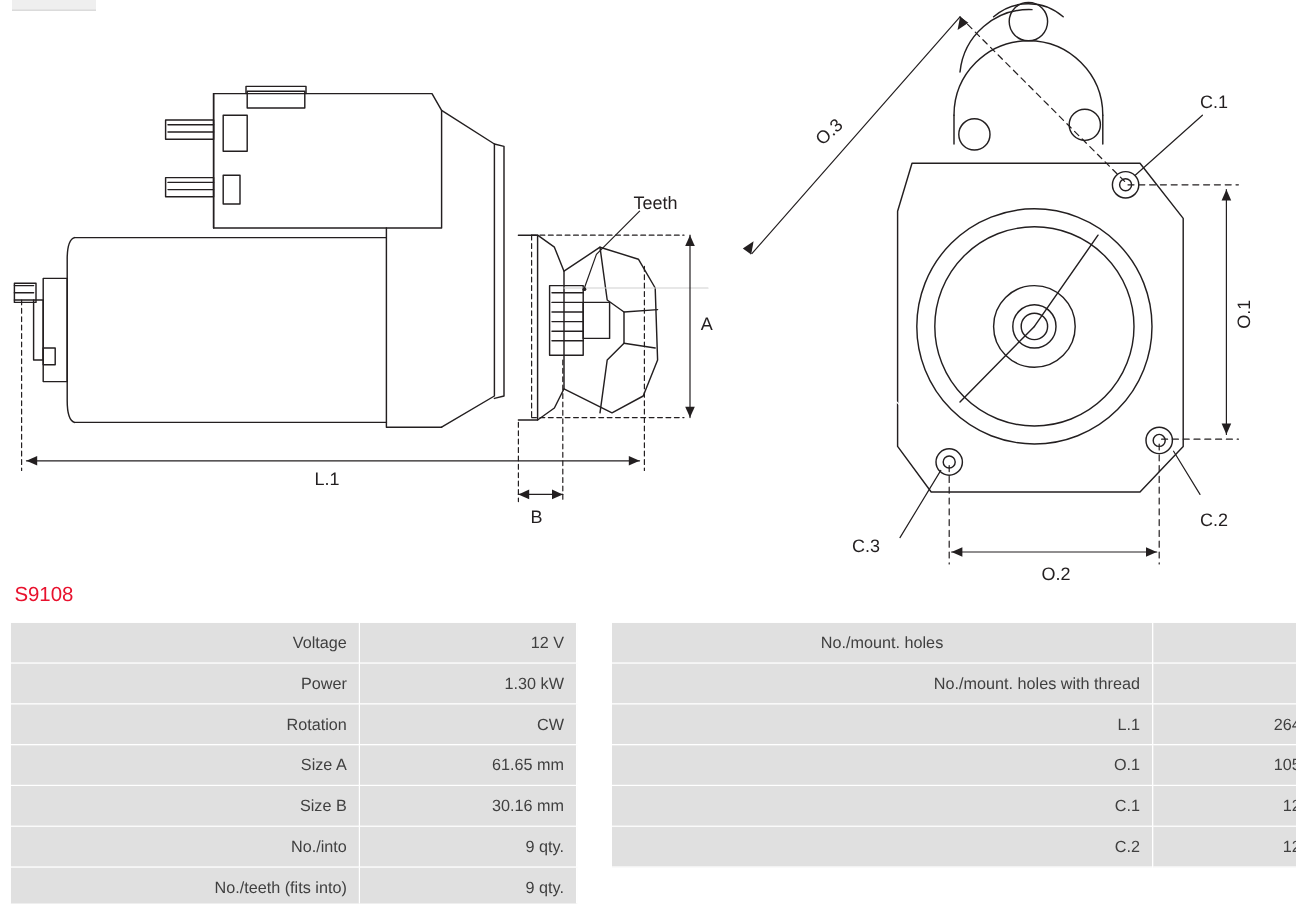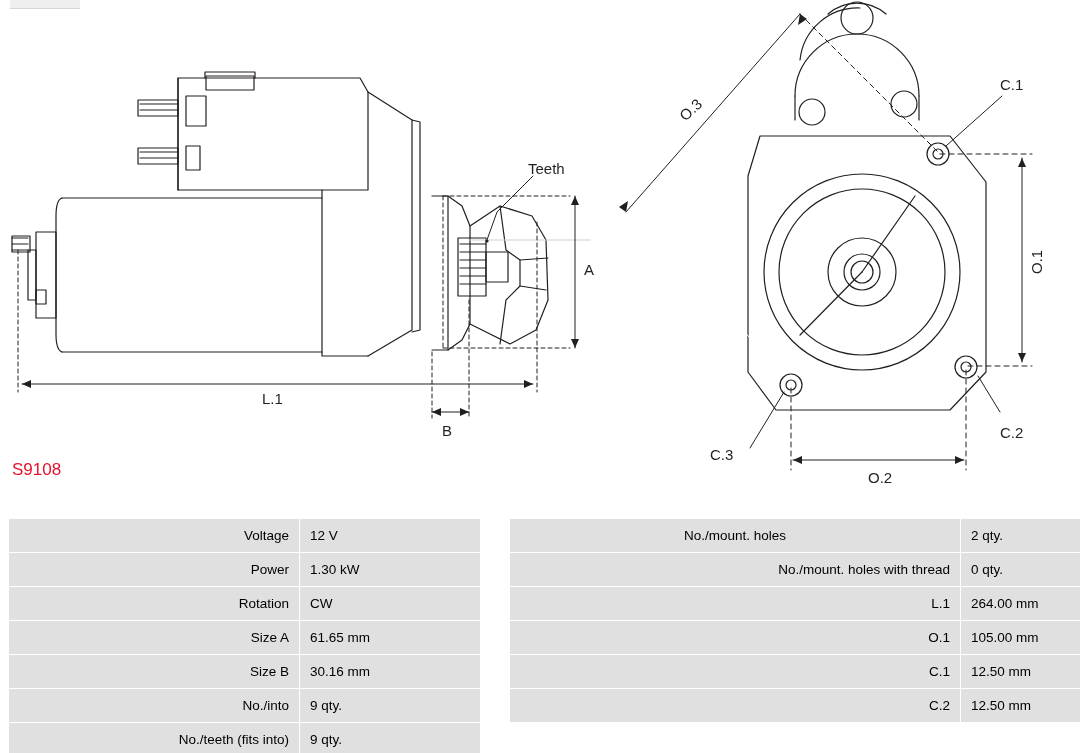--- a/index.html
+++ b/index.html
@@ -23,51 +23,52 @@
   .drawing {
     position: absolute;
     left: 0;
     top: 0;
     width: 1080px;
     height: 490px;
   }
   .part-title {
     position: absolute;
     left: 12px;
-    top: 460px;
+    top: 486px;
     font-size: 17px;
     color: #e8112d;
     font-family: "Liberation Sans", sans-serif;
   }
   .spec-table {
     position: absolute;
     left: 8px;
     top: 518px;
     width: 1064px;
     border-collapse: collapse;
     table-layout: fixed;
   }
   .spec-table td {
     height: 33px;
     font-size: 13.5px;
     padding: 0 10px;
     border: 1px solid #ffffff;
     background: #e0e0e0;
-    color: #000000;
+    color: #404040;
     vertical-align: middle;
   }
   .spec-table td.empty {
     background: #ffffff;
     border-color: #ffffff;
   }
   .lbl {
     text-align: right;
     background: #dcdcdc;
   }
   .val {
+    text-align: right;
     background: #e6e6e6;
   }
   .col-a-lbl { width: 270px; }
   .col-a-val { width: 160px; }
   .col-gap   { width: 8px; background:#ffffff !important; border-color:#ffffff !important;}
   .col-b-lbl { width: 430px; text-align: center; }
   .col-b-val { width: 158px; }
   .topbar {
     position: absolute;
     left: 10px;

